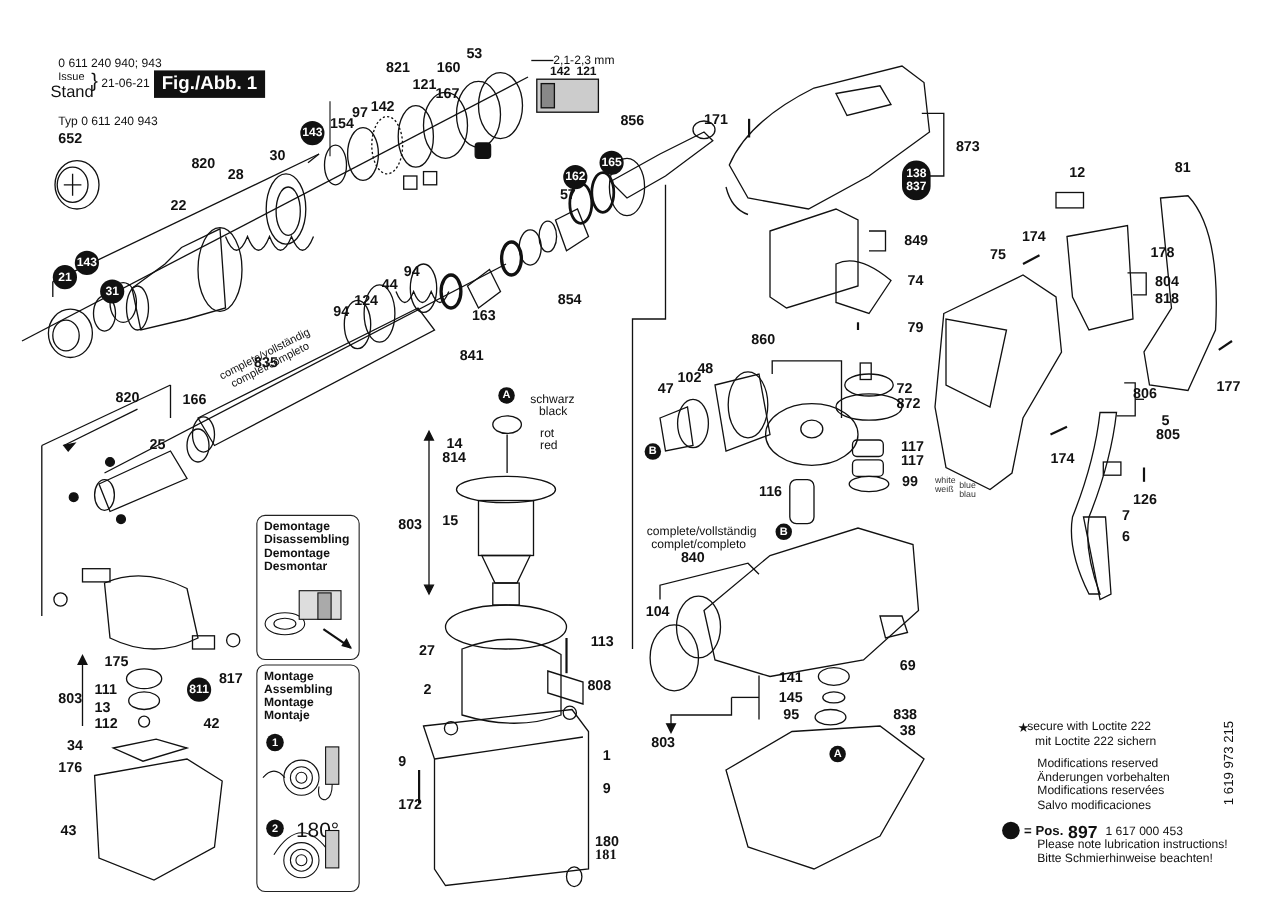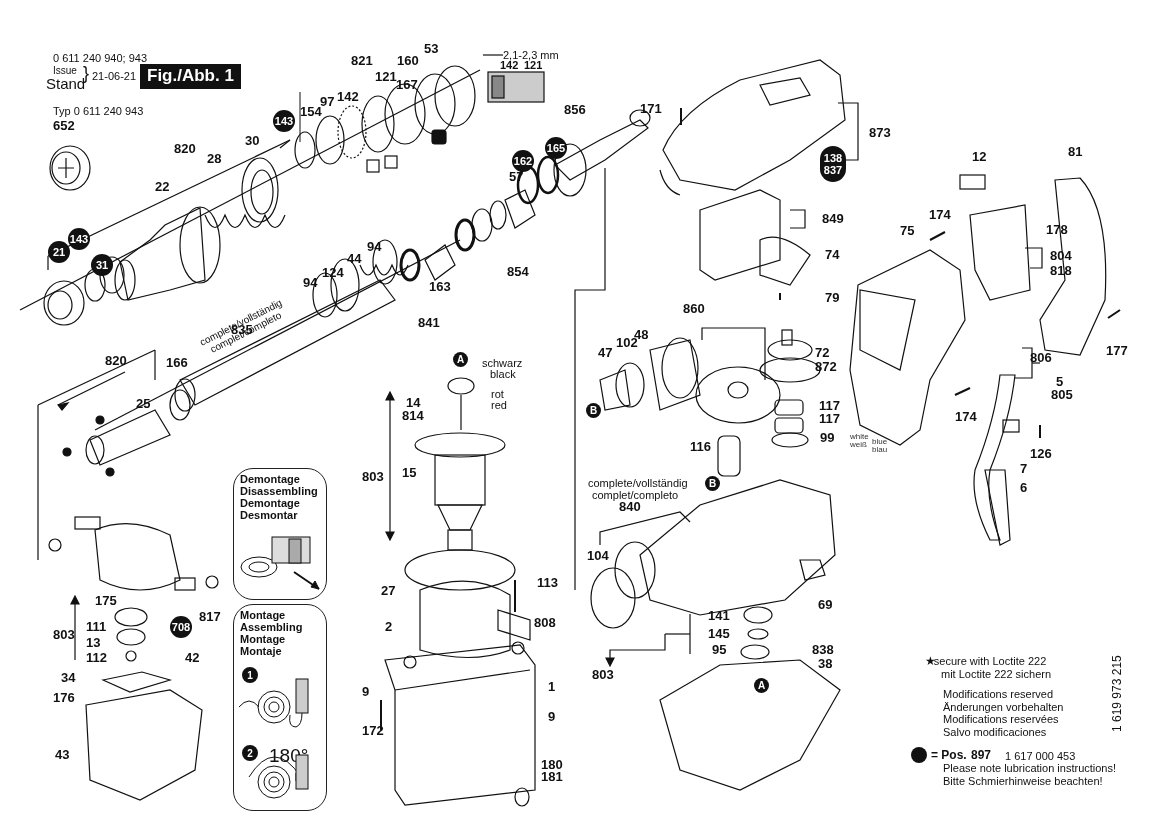--- a/index.html
+++ b/index.html
@@ -7,21 +7,21 @@
   #stage{position:absolute;left:0;top:0;width:1169px;height:826px;}
   svg.art{position:absolute;left:0;top:0;}
   .lbl{position:absolute;font-size:13px;font-weight:bold;white-space:nowrap;line-height:1;}
   .sm{position:absolute;font-size:11px;white-space:nowrap;line-height:1;}
   .tiny{position:absolute;font-size:8px;white-space:nowrap;line-height:1.05;color:#333;}
   .badge{position:absolute;width:22px;height:22px;border-radius:50%;background:#111;color:#fff;font-size:11px;font-weight:bold;display:flex;align-items:center;justify-content:center;}
   .badge.tall{height:36px;border-radius:14px;flex-direction:column;line-height:1.1;width:26px;}
   .letter{position:absolute;width:15px;height:15px;border-radius:50%;background:#111;color:#fff;font-size:10px;font-weight:bold;display:flex;align-items:center;justify-content:center;}
   .figtitle{position:absolute;left:88px;top:64px;background:#111;color:#fff;font-weight:bold;font-size:17px;padding:2px 7px 3px;}
   .hdr{position:absolute;font-size:11px;line-height:1.1;}
-  .box{position:absolute;border:1px solid #222;border-radius:20px;background:#fff;}
+  .box{position:absolute;border:1px solid #222;border-radius:8px;background:#fff;}
   .box .t{font-size:11px;font-weight:bold;line-height:1.1;}
   .notes{position:absolute;font-size:11px;line-height:1.15;}
   .vert{position:absolute;font-size:12px;transform:rotate(-90deg);transform-origin:left top;white-space:nowrap;}
   .rot{position:absolute;font-size:10px;transform-origin:left top;white-space:nowrap;line-height:1.1;}
 </style>
 </head>
 <body>
 
 <div id="stage">
 
@@ -278,21 +278,21 @@
 <div class="lbl" style="left:402px;top:466px;">15</div>
 <div class="lbl" style="left:381px;top:584px;">27</div>
 <div class="lbl" style="left:537px;top:576px;">113</div>
 <div class="lbl" style="left:385px;top:620px;">2</div>
 <div class="lbl" style="left:534px;top:616px;">808</div>
 <div class="lbl" style="left:362px;top:685px;">9</div>
 <div class="lbl" style="left:548px;top:680px;">1</div>
 <div class="lbl" style="left:548px;top:710px;">9</div>
 <div class="lbl" style="left:362px;top:724px;">172</div>
 <div class="lbl" style="left:541px;top:758px;">180</div>
-<div class="lbl" style="left:541px;top:770px;">181</div>
+<div class="lbl" style="left:541px;top:770px;font-family:Liberation Serif, serif;">181</div>
 <div class="lbl" style="left:95px;top:594px;">175</div>
 <div class="lbl" style="left:86px;top:620px;">111</div>
 <div class="lbl" style="left:86px;top:636px;">13</div>
 <div class="lbl" style="left:86px;top:651px;">112</div>
 <div class="lbl" style="left:53px;top:628px;">803</div>
 <div class="lbl" style="left:199px;top:610px;">817</div>
 <div class="lbl" style="left:185px;top:651px;">42</div>
 <div class="lbl" style="left:61px;top:671px;">34</div>
 <div class="lbl" style="left:53px;top:691px;">176</div>
 <div class="lbl" style="left:55px;top:748px;">43</div>
@@ -339,21 +339,21 @@
 <div class="badge" style="left:273px;top:110px;">143</div>
 <div class="badge" style="left:48px;top:241px;">21</div>
 <div class="badge" style="left:68px;top:228px;">143</div>
 <div class="badge" style="left:91px;top:214px;margin-top:40px;">31</div>
 <div class="badge" style="left:512px;top:150px;">162</div>
 <div class="badge" style="left:545px;top:137px;">165</div>
 <div class="badge tall" style="left:820px;top:146px;">
   <span>138</span>
   <span>837</span>
 </div>
-<div class="badge" style="left:170px;top:616px;">708</div>
+<div class="badge" style="left:170px;top:616px;">811</div>
 
 <div class="letter" style="left:453px;top:352px;">A</div>
 <div class="letter" style="left:754px;top:678px;">A</div>
 <div class="letter" style="left:586px;top:403px;">B</div>
 <div class="letter" style="left:705px;top:476px;">B</div>
 
 <div class="sm" style="left:482px;top:358px;">schwarz</div>
 <div class="sm" style="left:490px;top:369px;">black</div>
 <div class="sm" style="left:491px;top:389px;">rot</div>
 <div class="sm" style="left:491px;top:400px;">red</div>
@@ -418,19 +418,19 @@
   <div style="padding-left:12px;">mit Loctite 222 sichern</div>
 </div>
 <div class="notes" style="left:943px;top:688px;">
   <div>Modifications reserved</div>
   <div>Änderungen vorbehalten</div>
   <div>Modifications reservées</div>
   <div>Salvo modificaciones</div>
 </div>
 <div style="position:absolute;left:911px;top:747px;width:16px;height:16px;border-radius:50%;background:#111;"></div>
 <div class="notes" style="left:931px;top:749px;font-weight:bold;font-size:12px;">= Pos.</div>
-<div class="notes" style="left:971px;top:749px;font-weight:bold;font-size:12px;">897</div>
+<div class="notes" style="left:971px;top:749px;font-weight:bold;font-size:16px;">897</div>
 <div class="notes" style="left:1005px;top:750px;">1 617 000 453</div>
 <div class="notes" style="left:943px;top:762px;">Please note lubrication instructions!</div>
 <div class="notes" style="left:943px;top:775px;">Bitte Schmierhinweise beachten!</div>
 <div class="vert" style="left:1110px;top:732px;">1 619 973 215</div>
 
 </div>
 
 </body></html>

